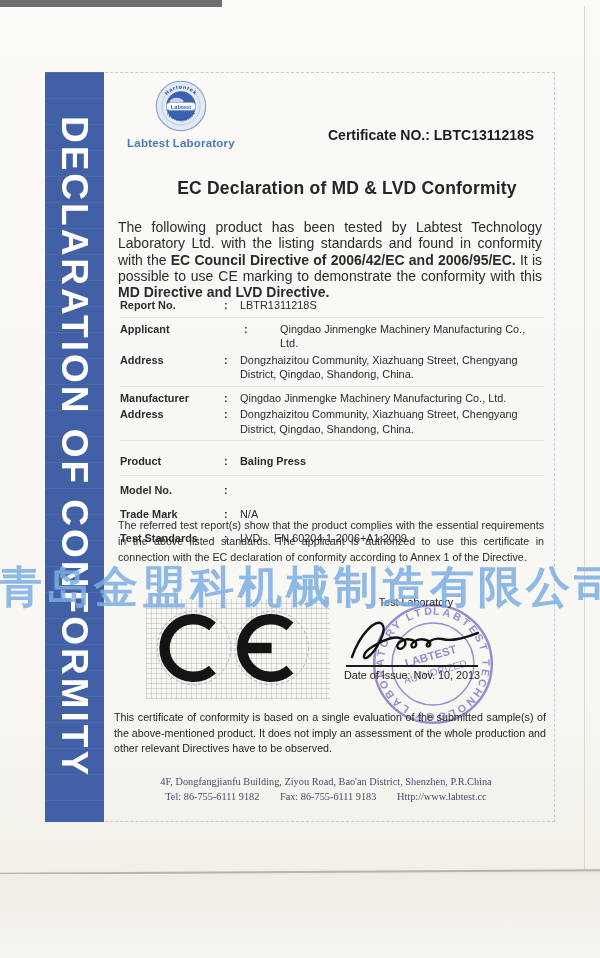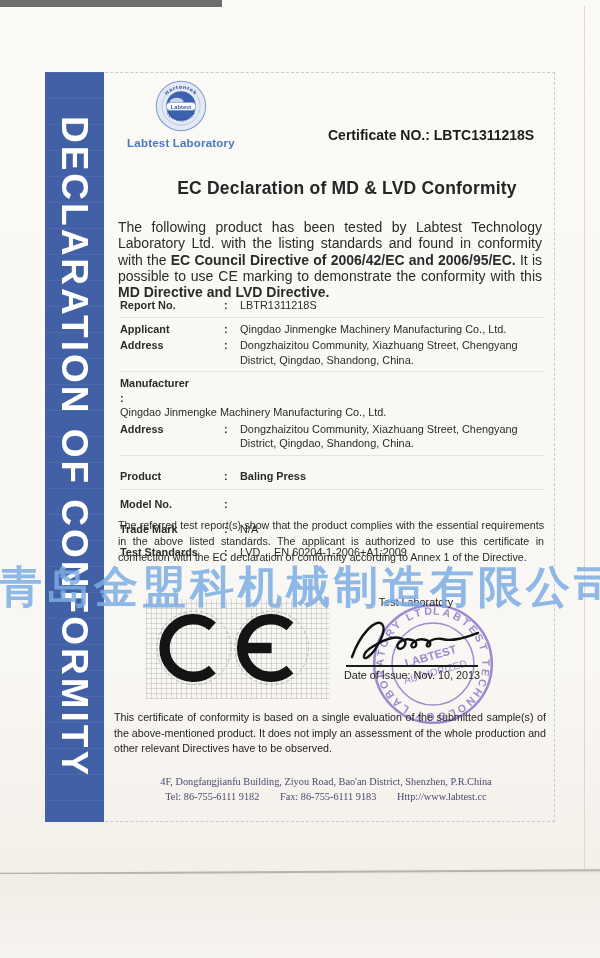--- a/index.html
+++ b/index.html
@@ -120,31 +120,31 @@
     <div class="title">EC Declaration of MD &amp; LVD Conformity</div>
 
     <div class="intro"><span>The following product has been tested by Labtest Technology Laboratory Ltd. with the listing standards and found in conformity with the </span><b>EC Council Directive of 2006/42/EC and 2006/95/EC.</b><span> It is possible to use CE marking to demonstrate the conformity with this </span><b>MD Directive and LVD Directive.</b></div>
 
     <div class="fields">
       <div class="frow sep">
         <span class="lab">Report No.</span>
         <span class="colon">:</span>
         <span class="val">LBTR1311218S</span>
       </div>
-      <div class="frow" style="padding-bottom:1px;">
+      <div class="frow" style="padding-bottom:1px;gap:20px;">
         <span class="lab">Applicant</span>
         <span class="colon">:</span>
         <span class="val">Qingdao Jinmengke Machinery Manufacturing Co., Ltd.</span>
       </div>
       <div class="frow sep" style="padding-top:1px;">
         <span class="lab">Address</span>
         <span class="colon">:</span>
         <span class="val">Dongzhaizitou Community, Xiazhuang Street, Chengyang District, Qingdao, Shandong, China.</span>
       </div>
-      <div class="frow" style="padding-bottom:1px;flex-direction:column;">
+      <div class="frow" style="padding-bottom:1px;">
         <span class="lab">Manufacturer</span>
         <span class="colon">:</span>
         <span class="val">Qingdao Jinmengke Machinery Manufacturing Co., Ltd.</span>
       </div>
       <div class="frow sep" style="padding-top:1px;">
         <span class="lab">Address</span>
         <span class="colon">:</span>
         <span class="val">Dongzhaizitou Community, Xiazhuang Street, Chengyang District, Qingdao, Shandong, China.</span>
       </div>
       <div class="frow sep" style="padding-top:13px;padding-bottom:6px;">

